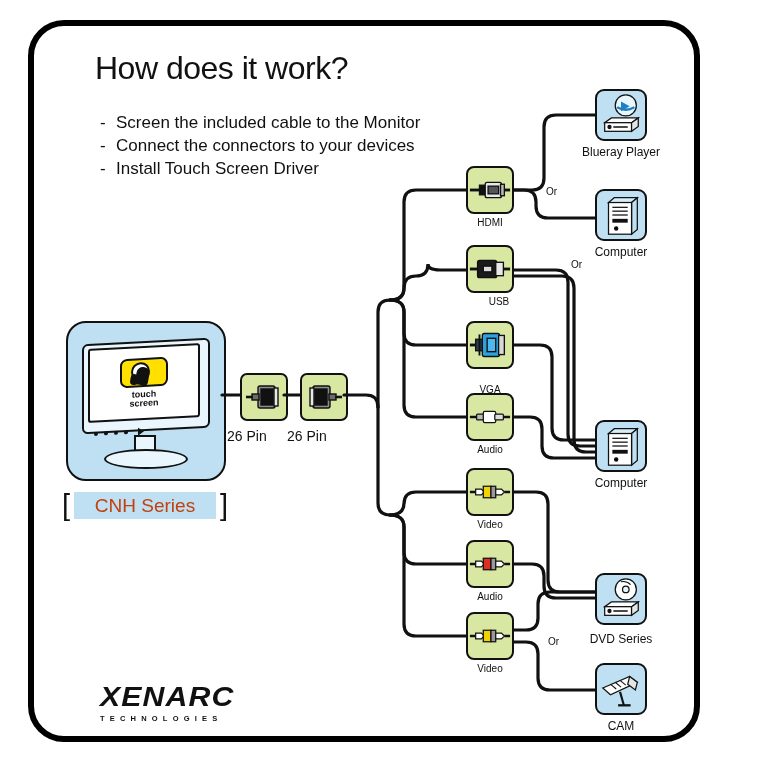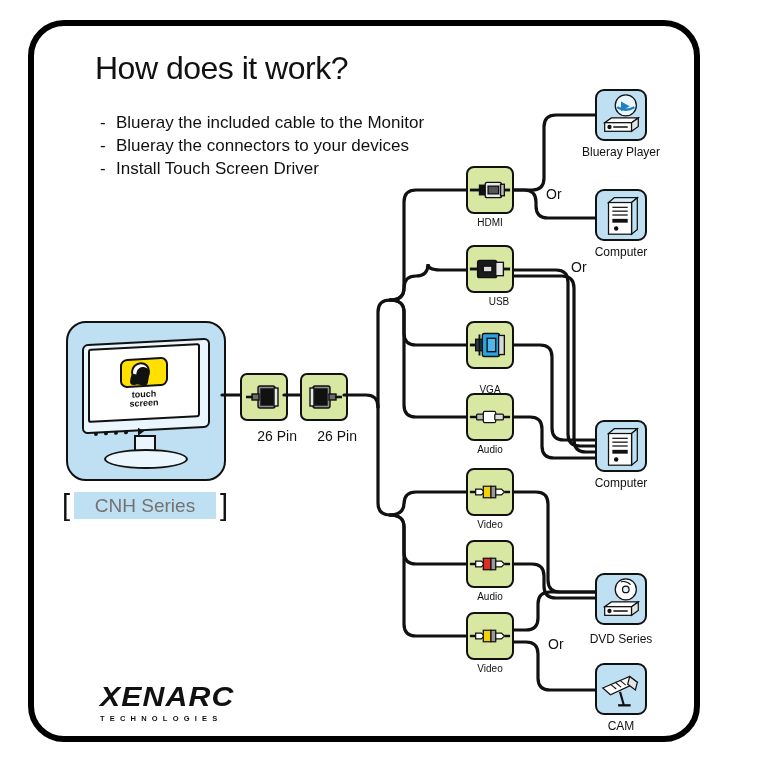--- a/index.html
+++ b/index.html
@@ -36,55 +36,55 @@
   .mon-buttons i{position:absolute;top:2px;width:4px;height:4px;border-radius:50%;background:#111;}
   .mon-neck{position:absolute;left:66px;top:112px;width:18px;height:20px;background:#eaf6fd;border:2px solid #111;}
   .mon-base{position:absolute;left:36px;top:126px;width:80px;height:16px;background:#eaf6fd;
       border:2px solid #111;border-radius:50%;}
 
   #cnh-label{position:absolute;left:60px;top:490px;width:170px;height:32px;}
   #cnh-label .band{position:absolute;left:14px;top:2px;width:142px;height:27px;background:#bfdff2;}
   #cnh-label .brk{position:absolute;top:0px;font-size:29px;color:#111;line-height:30px;}
   #cnh-label .brkL{left:2px;} #cnh-label .brkR{right:2px;}
   #cnh-label .txt{position:absolute;left:0;top:0;width:170px;height:32px;display:flex;
-      align-items:center;justify-content:center;font-size:19px;color:#737373;}
+      align-items:center;justify-content:center;font-size:19px;color:#c2410c;}
 
   
   .pinbox{position:absolute;width:44px;height:44px;background:#d8e8a2;border:2px solid #111;border-radius:7px;}
-  .pinlabel{position:absolute;font-size:14px;color:#111;text-align:right;width:70px;}
+  .pinlabel{position:absolute;font-size:14px;color:#111;text-align:left;width:70px;}
 
   
   .cbox{position:absolute;width:48px;height:48px;background:#d8e8a2;border:2px solid #111;border-radius:8px;
         box-sizing:border-box;display:flex;align-items:center;justify-content:center;}
   .clabel{position:absolute;width:90px;text-align:center;font-size:10px;color:#111;}
 
   
   .dbox{position:absolute;width:52px;height:52px;background:#bfdff2;border:2px solid #111;border-radius:9px;
         box-sizing:border-box;display:flex;align-items:center;justify-content:center;}
   .dlabel{position:absolute;width:140px;text-align:center;font-size:12px;color:#111;}
 
-  .orlabel{position:absolute;font-size:14px;color:#111;}
+  .orlabel{position:absolute;font-size:10px;color:#111;}
 
   #wires{position:absolute;left:0;top:0;width:760px;height:775px;pointer-events:none;}
 
   
   #logo{position:absolute;left:100px;top:682px;width:180px;}
   #logo .word{font-family:"Liberation Sans",sans-serif;font-weight:bold;font-style:italic;
       font-size:27px;letter-spacing:1px;color:#111;transform:scaleX(1.12);transform-origin:left;}
   #logo .sub{font-size:7.5px;letter-spacing:5.2px;color:#111;font-weight:bold;margin-top:1px;}
 </style>
 </head>
 <body>
 
 <div id="frame"></div>
 
 <div id="title">How does it work?</div>
 
-<div class="bullet" id="b0"><span class="dash">-</span><span>Blueray the included cable to the Monitor</span></div>
-<div class="bullet" id="b1"><span class="dash">-</span><span>Blueray the connectors to your devices</span></div>
+<div class="bullet" id="b0"><span class="dash">-</span><span>Screen the included cable to the Monitor</span></div>
+<div class="bullet" id="b1"><span class="dash">-</span><span>Connect the connectors to your devices</span></div>
 <div class="bullet" id="b2"><span class="dash">-</span><span>Install Touch Screen Driver</span></div>
 
 <div id="monitor-card">
   <div class="mon-bezel"></div>
   <div class="mon-screen">
     <div class="touch-badge">
       <div class="circ"></div>
         <div class="hand"></div>
     </div>
     <div class="mon-txt">

